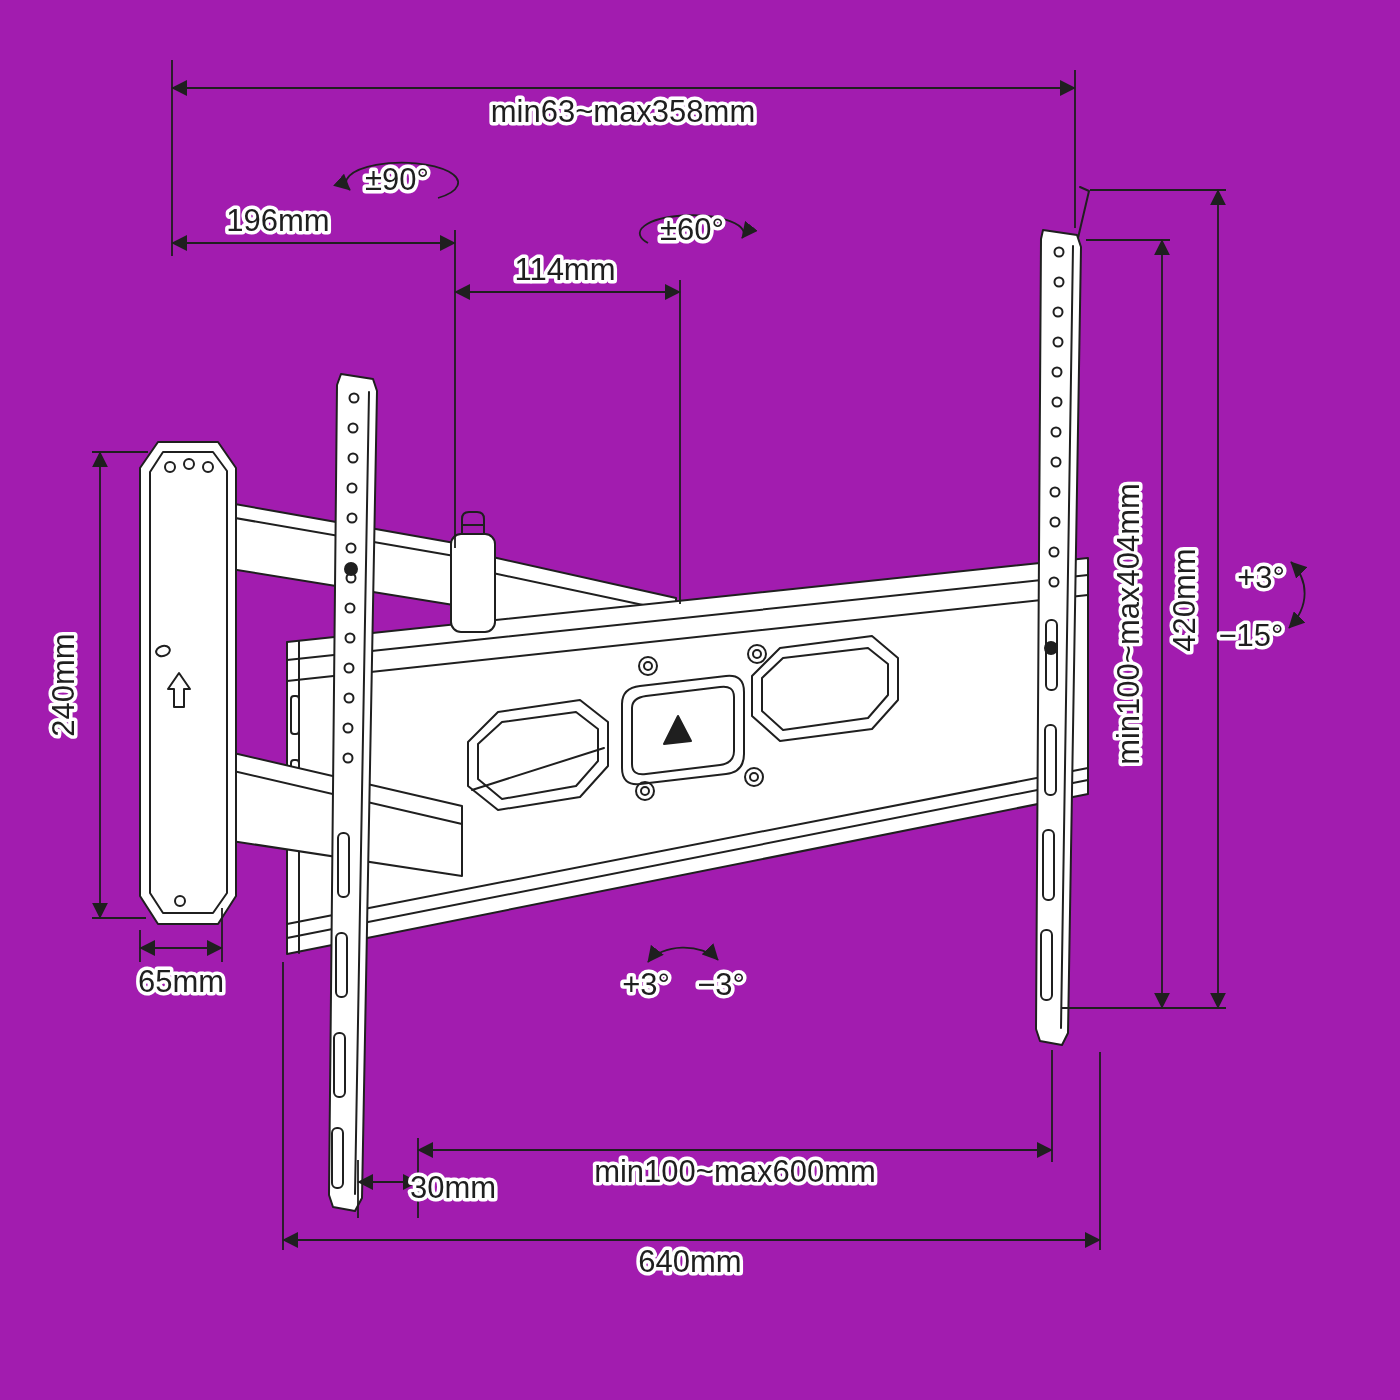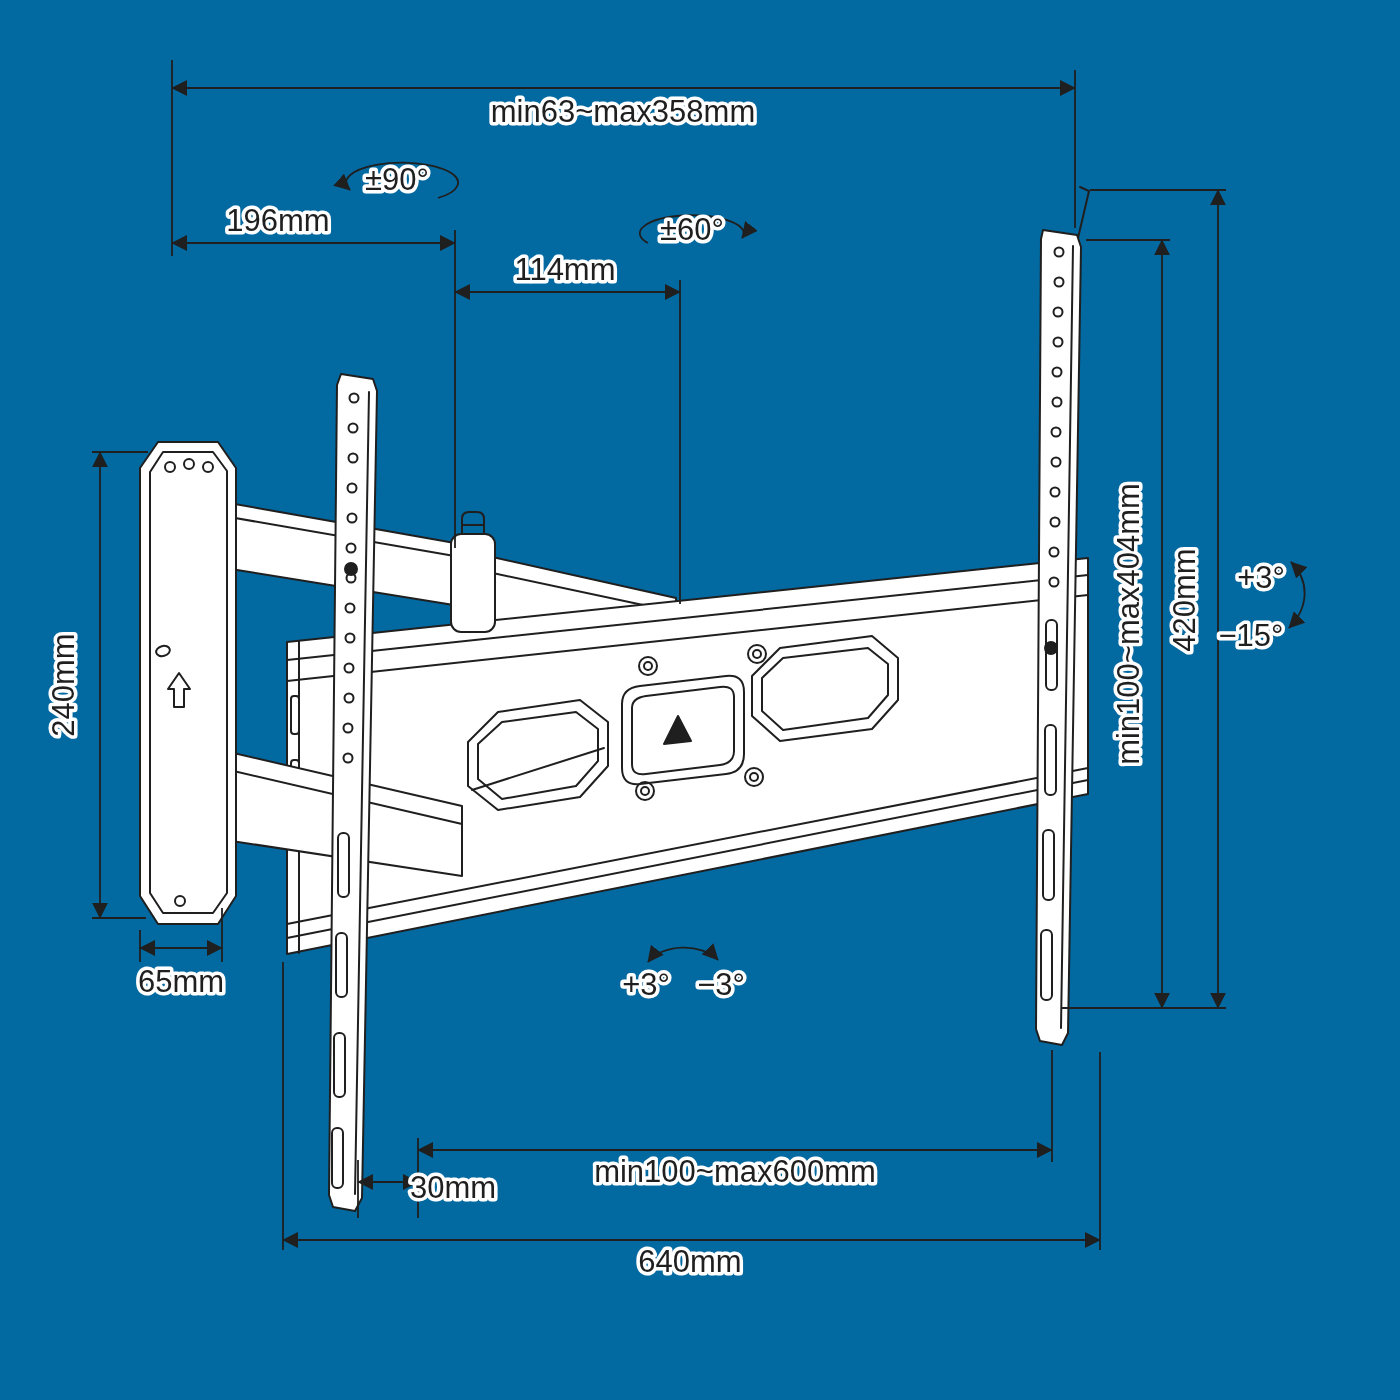--- a/index.html
+++ b/index.html
@@ -1,16 +1,16 @@
 <!DOCTYPE html>
 <html><head>
 <meta charset="utf-8">
 <style>
   html,body{margin:0;padding:0;background:#ffffff;}
-  .stage{position:relative;width:1400px;height:1400px;background:#0369a1;overflow:hidden;
+  .stage{position:relative;width:1400px;height:1400px;background:#a21caf;overflow:hidden;
          font-family:"Liberation Sans",sans-serif;}
   svg{display:block;}
   .outline{stroke:#1f1f1f;stroke-width:2;fill:none;stroke-linejoin:round;stroke-linecap:round;}
   .solid{fill:#ffffff;}
   .dimline{stroke:#1f1f1f;stroke-width:1.8;fill:none;}
   .dimtext text{font-family:"Liberation Sans",sans-serif;font-size:31px;fill:#1f1f1f;
                 paint-order:stroke;stroke:#ffffff;stroke-width:7px;stroke-linejoin:round;
                 text-anchor:middle;}
 </style>
 </head>

